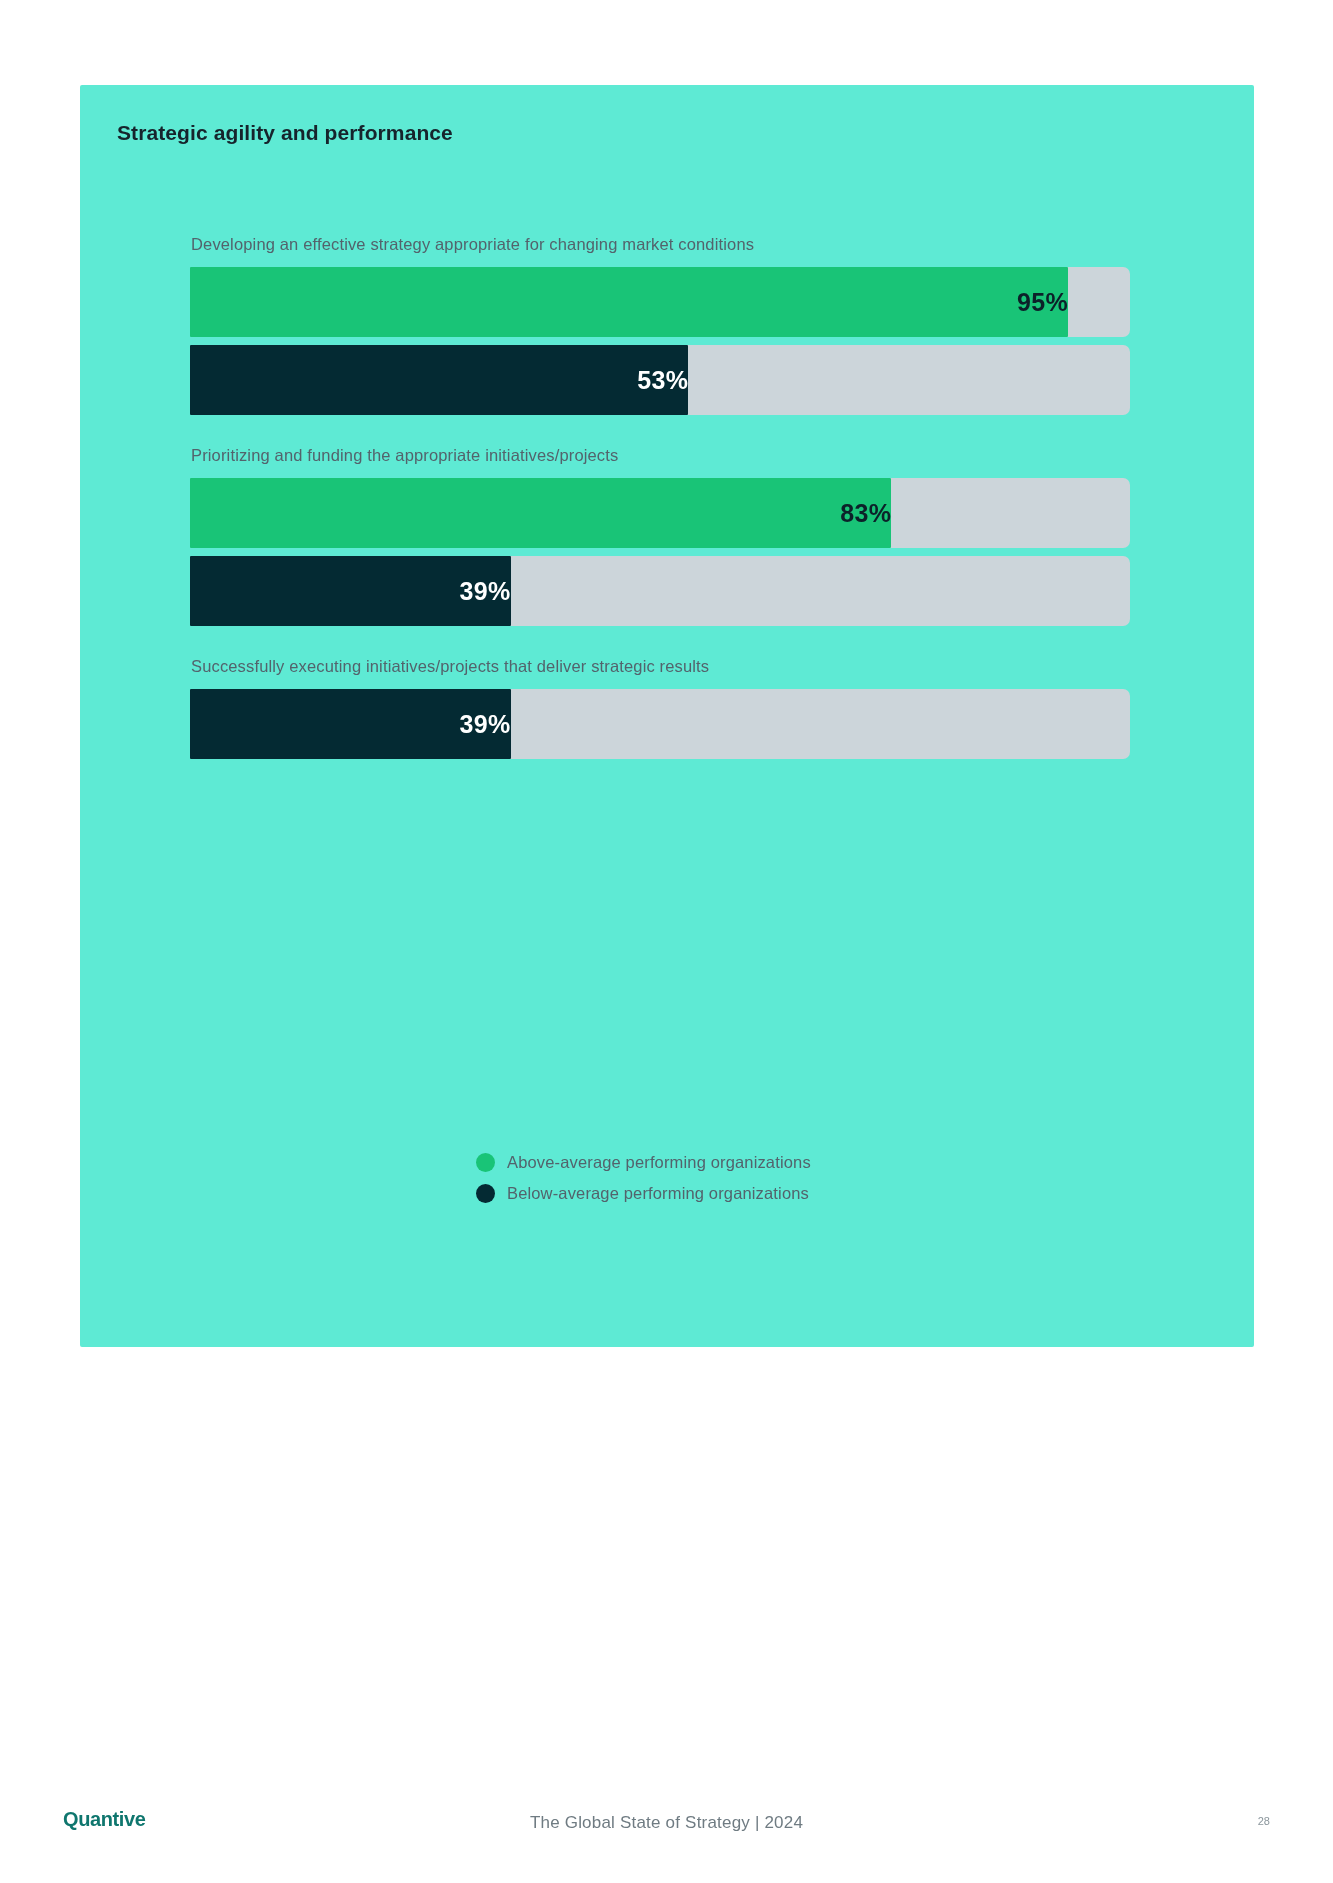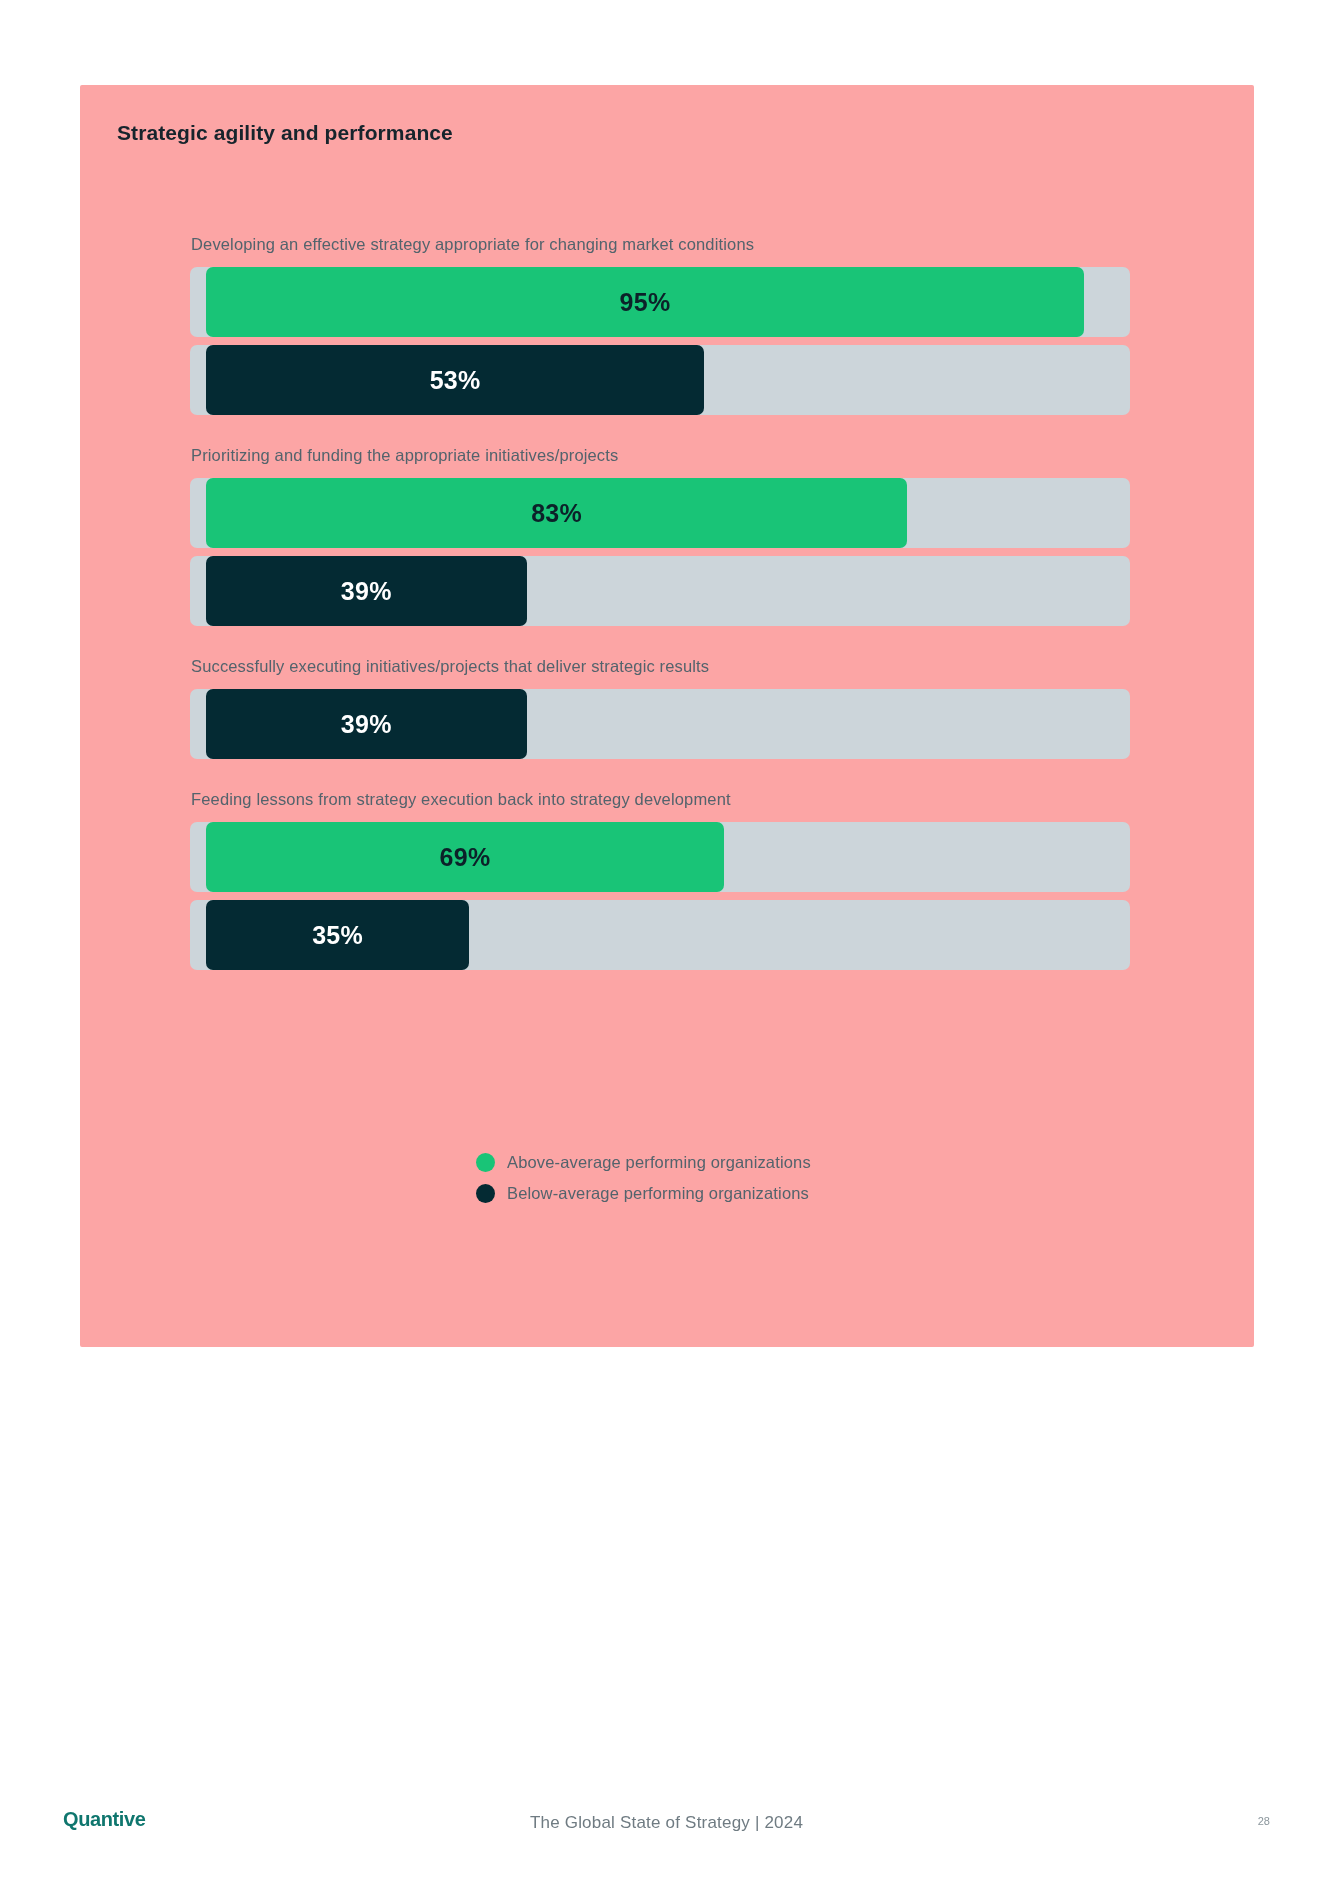--- a/index.html
+++ b/index.html
@@ -24,21 +24,21 @@
     background: #ffffff;
   }
 
   
   .card {
     position: absolute;
     left: 80px;
     top: 85px;
     width: 1174px;
     height: 1262px;
-    background: #fca5a5;
+    background: #5eead4;
     border-radius: 2px;
   }
 
   .card-title {
     position: absolute;
     left: 37px;
     top: 36px;
     font-size: 21px;
     font-weight: bold;
     color: #16242c;
@@ -78,26 +78,26 @@
     position: absolute;
     left: 0; top: 0;
     width: 100%;
     height: 70px;
     background: #ccd5da;
     border-radius: 7px;
   }
 
   .fill {
     position: absolute;
-    left: 16px; top: 0;
+    left: 0; top: 0;
     height: 70px;
-    border-radius: 7px;
+    border-radius: 1px;
     display: flex;
     align-items: center;
-    justify-content: center;
+    justify-content: flex-end;
   }
 
   .fill.above { background: #19c477; }
   .fill.below { background: #042a33; }
 
   .fill .value {
     font-size: 25px;
     font-weight: bold;
     letter-spacing: 0.3px;
   }
@@ -216,35 +216,20 @@
       <div class="group">
         <div class="group-label">Successfully executing initiatives/projects that deliver strategic results</div>
         <div class="bar-row">
           <div class="track"></div>
           <div class="fill below" style="width: 34.1%;">
             <span class="value">39%</span>
           </div>
         </div>
       </div>
 
-      <div class="group">
-        <div class="group-label">Feeding lessons from strategy execution back into strategy development</div>
-        <div class="bar-row">
-          <div class="track"></div>
-          <div class="fill above" style="width: 55.1%;">
-            <span class="value">69%</span>
-          </div>
-        </div>
-        <div class="bar-row">
-          <div class="track"></div>
-          <div class="fill below" style="width: 28%;">
-            <span class="value">35%</span>
-          </div>
-        </div>
-      </div>
 
     </div>
 
     <div class="legend">
       <div class="legend-item">
         <span class="legend-dot above"></span>
         <span class="legend-text">Above-average performing organizations</span>
       </div>
       <div class="legend-item">
         <span class="legend-dot below"></span>

